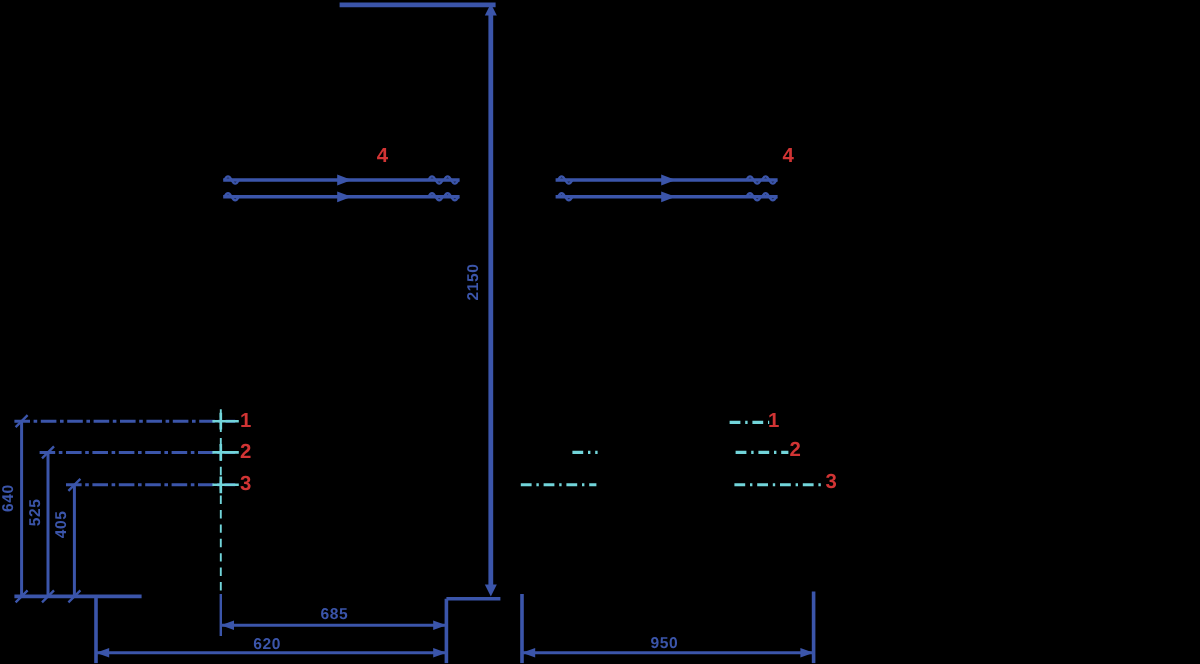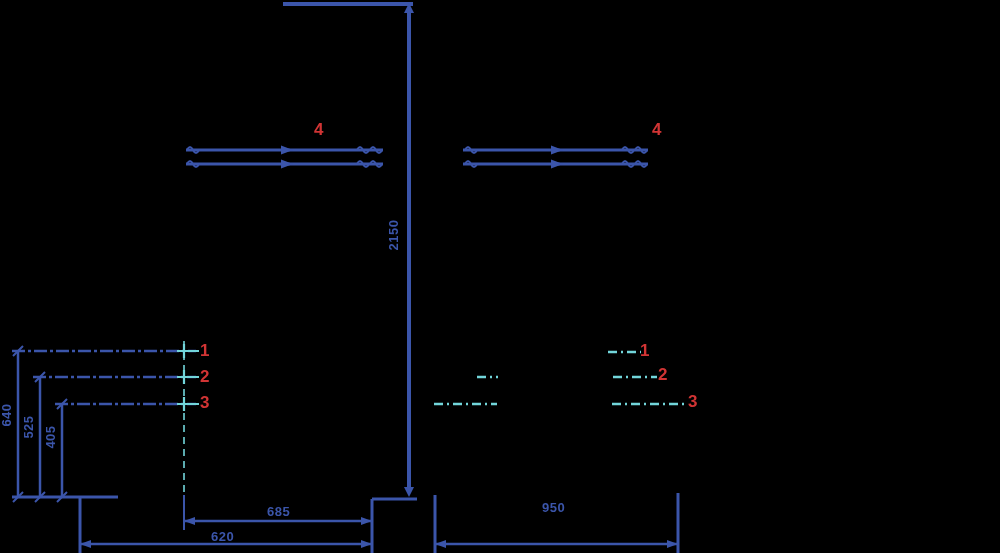--- a/index.html
+++ b/index.html
@@ -109,14 +109,14 @@
   <div class="lbl red" style="left:640px;top:342px;">1</div>
   <div class="lbl red" style="left:658px;top:366px;">2</div>
   <div class="lbl red" style="left:688px;top:393px;">3</div>
 
   <div class="lbl blue rot" style="left:367px;top:228px;">2150</div>
   <div class="lbl blue rot" style="left:-20px;top:408px;">640</div>
   <div class="lbl blue rot" style="left:2px;top:420px;">525</div>
   <div class="lbl blue rot" style="left:24px;top:430px;">405</div>
   <div class="lbl blue ctr" style="left:267px;top:505px;">685</div>
   <div class="lbl blue ctr" style="left:211px;top:530px;">620</div>
-  <div class="lbl blue ctr" style="left:542px;top:501px;">950</div>
+  <div class="lbl blue ctr" style="left:542px;top:529px;">950</div>
 </div>
 
 </body></html>

